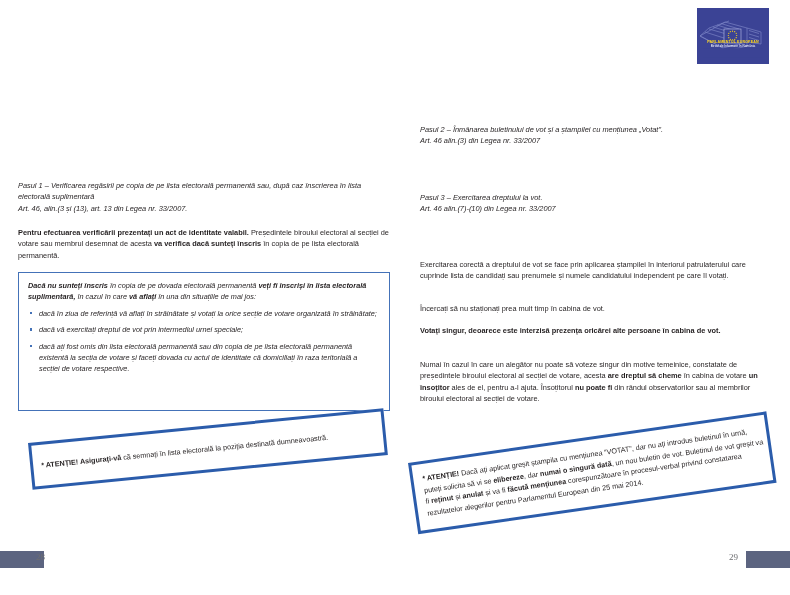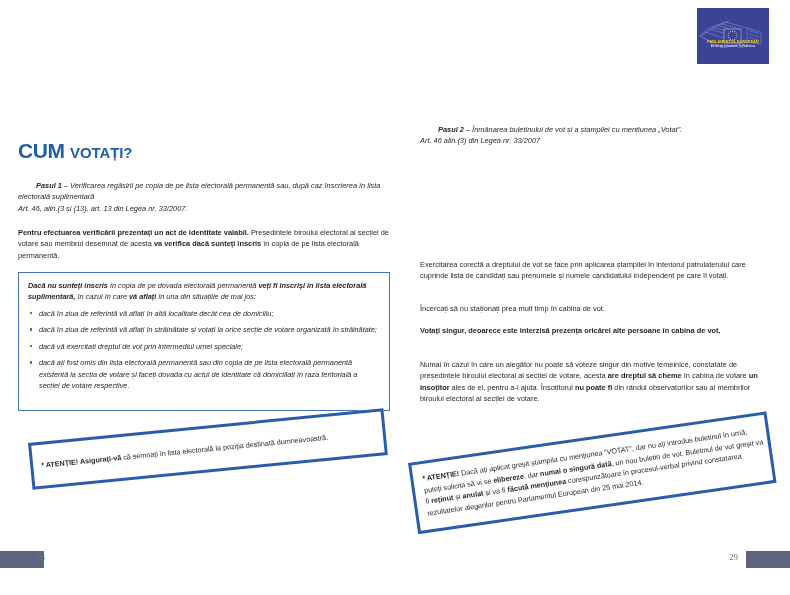--- a/index.html
+++ b/index.html
@@ -39,21 +39,21 @@
     color:#1f5fa9;font-weight:bold;letter-spacing:.2px;
     white-space:nowrap;
   }
   .heading .big{font-size:21px;letter-spacing:-.4px;}
   .heading .small{font-size:15px;letter-spacing:-.1px;}
 
   
   .tb{position:absolute;font-size:7.4px;line-height:1.52;color:#231f20;}
   .tb.it{font-style:italic;}
   .tb b{font-weight:bold;}
-  .tb .bi{font-weight:bold;font-style:italic;margin-left:18px;}
+  .tb .bi{font-weight:normal;font-style:italic;}
 
   
   .blue-box{
     position:absolute;
     border:1px solid #4472b8;
     background:#ffffff;
     box-sizing:border-box;
   }
   .box-inner{
     position:absolute;left:9px;top:7px;right:9px;
@@ -134,38 +134,34 @@
         <circle cx="33.3" cy="23.7" r="0.62"></circle>
       </g>
       <rect x="6" y="40.2" width="60" height="9.5" fill="#3b4395"></rect>
     </svg>
     <div class="logo-text">
       <span class="l1">PARLAMENTUL EUROPEAN</span>
       <span class="l2">Biroul de Informare în România</span>
     </div>
   </div>
 
-  <div class="heading">
-    <span class="big">CUM</span><span class="big">&nbsp;</span><span class="small">VOTAȚI?</span>
-  </div>
 
   <div class="tb it" style="left:18px;top:180px;width:372px;">
     <span class="bi">Pasul 1</span><span> – </span><span>Verificarea regăsirii pe copia de pe lista electorală permanentă sau, după caz înscrierea în lista electorală suplimentară</span><br>
     <span>Art. 46, alin.(3 și (13), art. 13 din Legea nr. 33/2007.</span>
   </div>
 
   <div class="tb" style="left:18px;top:227px;width:372px;">
     <b>Pentru efectuarea verificării prezentați un act de identitate valabil.</b><span> Președintele biroului electoral al secției de votare sau membrul desemnat de acesta </span><b>va verifica dacă sunteți înscris</b><span> în copia de pe lista electorală permanentă.</span>
   </div>
 
   <div class="blue-box" style="left:18px;top:272px;width:372px;height:139px;">
     <div class="box-inner">
       <span class="bi">Dacă nu sunteți înscris</span><span> în copia de pe dovada electorală permanentă </span><span class="bi">veți fi înscriși în lista electorală suplimentară,</span><span> în cazul în care </span><span class="bi">vă aflați</span><span> în una din situațiile de mai jos:</span>
       <ul class="bl">
-        <li>dacă în ziua de referință vă aflați în altă localitate decât cea de domiciliu;</li>
         <li>dacă în ziua de referință vă aflați în străinătate și votați la orice secție de votare organizată în străinătate;</li>
         <li>dacă vă exercitați dreptul de vot prin intermediul urnei speciale;</li>
         <li>dacă ați fost omis din lista electorală permanentă sau din copia de pe lista electorală permanentă existentă la secția de votare și faceți dovada cu actul de identitate că domiciliați în raza teritorială a secției de votare respective.</li>
       </ul>
     </div>
   </div>
 
   <div class="tilt-wrap" style="left:0;top:0;width:790px;height:595px;pointer-events:none;">
     <div class="tilt-box" style="left:28px;top:443px;width:357px;height:47px;transform:rotate(-5.6deg);transform-origin:0 0;">
       <div class="tilt-text" style="left:8px;top:15px;width:344px;">
@@ -173,20 +169,24 @@
       </div>
     </div>
   </div>
 
   <div class="tb it" style="left:420px;top:124px;width:352px;">
     <span class="bi">Pasul 2</span><span> – </span><span>Înmânarea buletinului de vot și a ștampilei cu mențiunea „Votat”.</span><br>
     <span>Art. 46 alin.(3) din Legea nr. 33/2007</span>
   </div>
 
 
+  <div class="tb it" style="left:420px;top:192px;width:352px;">
+    <span class="bi">Pasul 3</span><span> – </span><span>Exercitarea dreptului la vot.</span><br>
+    <span>Art. 46 alin.(7)-(10) din Legea nr. 33/2007</span>
+  </div>
 
 
   <div class="tb" style="left:420px;top:259px;width:352px;">Exercitarea corectă a dreptului de vot se face prin aplicarea ștampilei în interiorul patrulaterului care cuprinde lista de candidați sau prenumele și numele candidatului independent pe care îl votați.</div>
 
   <div class="tb" style="left:420px;top:303px;width:352px;">Încercați să nu staționați prea mult timp în cabina de vot.</div>
 
   <div class="tb" style="left:420px;top:325px;width:352px;font-weight:bold;">Votați singur, deoarece este interzisă prezența oricărei alte persoane în cabina de vot.</div>
 
   <div class="tb" style="left:420px;top:359px;width:352px;">
     <span>Numai în cazul în care un alegător nu poate să voteze singur din motive temeinice, constatate de președintele biroului electoral al secției de votare, acesta </span><b>are dreptul să cheme</b><span> în cabina de votare </span><b>un însoțitor</b><span> ales de el, pentru a-l ajuta. Însoțitorul </span><b>nu poate fi</b><span> din rândul observatorilor sau al membrilor biroului electoral al secției de votare.</span>

